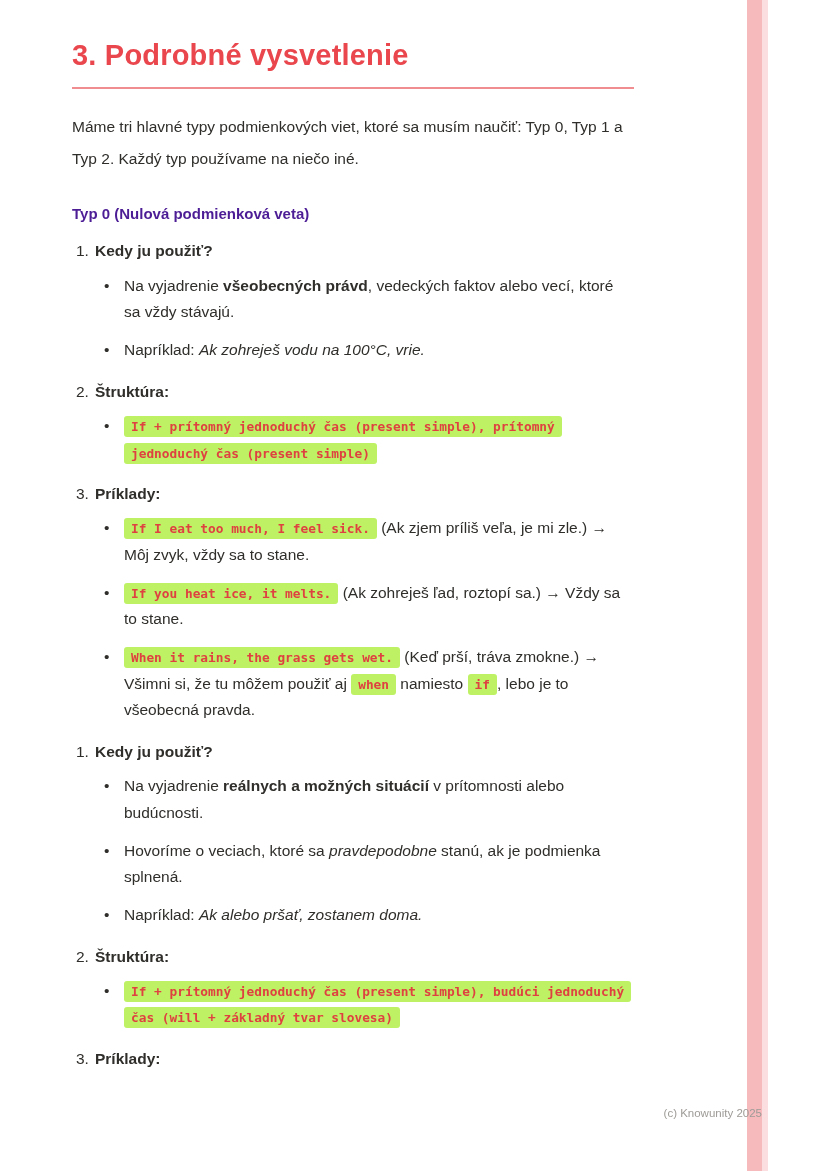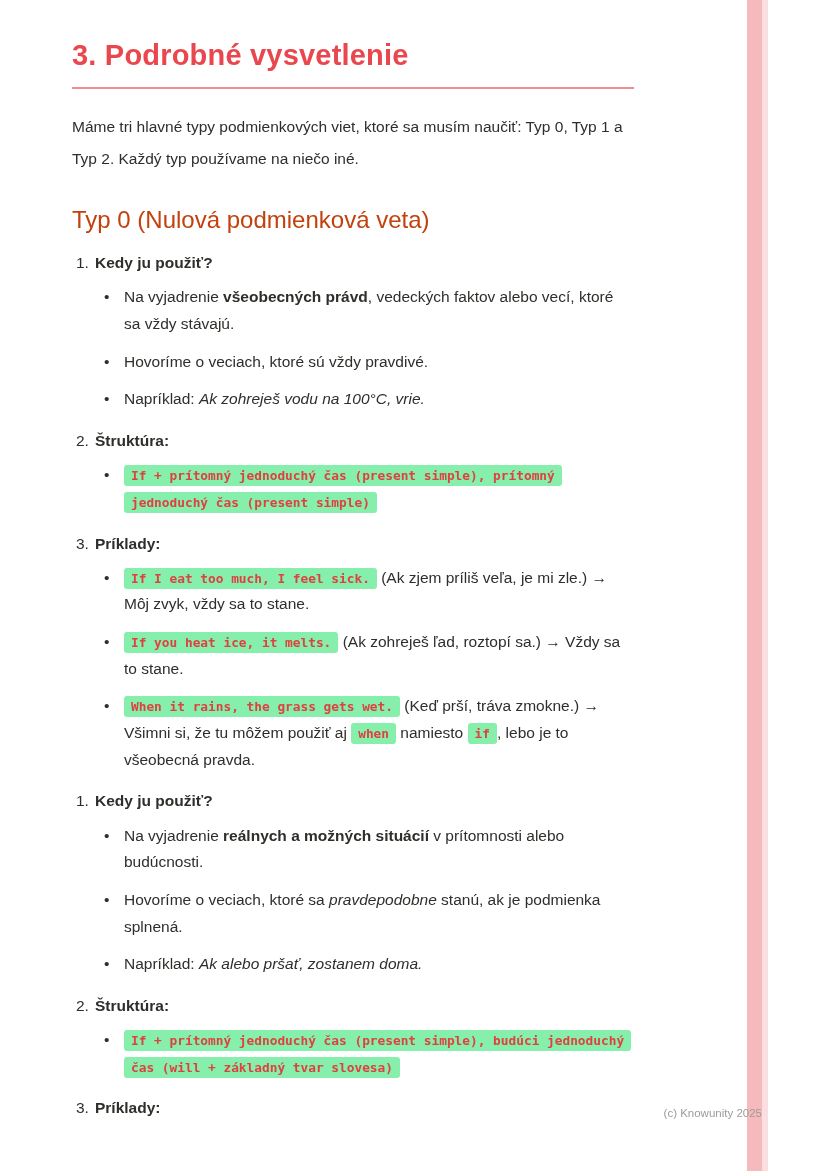--- a/index.html
+++ b/index.html
@@ -30,22 +30,22 @@
   }
   .divider{
     border:none;border-top:2px solid #ef8d91;margin:0 0 22px 0;
   }
   .intro{
     margin:0 0 10px 0;
     font-size:15.5px;line-height:2.1;
   }
   .section-heading{
     margin:28px 0 16px 0;
-    font-size:24px;line-height:1.3;font-weight:normal;
-    color:#c2410c;
+    font-size:15px;line-height:1.3;font-weight:bold;
+    color:#4c1d95;
   }
   .olitem{
     display:flex;align-items:baseline;
     padding-left:4px;margin:16px 0 10px 0;
     font-size:15.5px;line-height:1.5;
   }
   .olitem .num{flex:0 0 19px;}
   .olitem .olabel{font-weight:bold;}
   ul.bullets{
     list-style:none;margin:0 0 6px 0;padding:0 0 0 52px;
@@ -56,21 +56,21 @@
     font-size:15.5px;line-height:1.72;
   }
   ul.bullets li::before{
     content:"\2022";
     position:absolute;left:-20px;top:0;
     font-size:15.5px;color:#2f2e2b;
   }
   .code{
     font-family:"DejaVu Sans Mono", monospace;
     font-size:12.8px;font-weight:bold;
-    color:#df4040;background:#86efac;
+    color:#df4040;background:#bef264;
     padding:3px 7px;border-radius:3px;
     -webkit-box-decoration-break:clone;box-decoration-break:clone;
     line-height:2.0;
   }
   li.code-line{line-height:2.05;}
   .footer{
     position:absolute;right:66px;bottom:52px;
     font-size:11.5px;color:#9e9b97;
     z-index:3;
   }
@@ -94,23 +94,20 @@
     <section>
       <h2 class="section-heading">Typ 0 (Nulová podmienková veta)</h2>
 
       <div class="olitem">
         <span class="num">1.</span>
         <span class="olabel">Kedy ju použiť?</span>
       </div>
       <ul class="bullets">
         <li>
           <span>Na vyjadrenie </span><b>všeobecných právd</b><span>, vedeckých faktov alebo vecí, ktoré sa vždy stávajú.</span>
-        </li>
-        <li>
-          <span>Hovoríme o veciach, ktoré sú vždy pravdivé.</span>
         </li>
         <li>
           <span>Napríklad: </span><i>Ak zohreješ vodu na 100°C, vrie.</i>
         </li>
       </ul>
 
       <div class="olitem">
         <span class="num">2.</span>
         <span class="olabel">Štruktúra:</span>
       </div>

